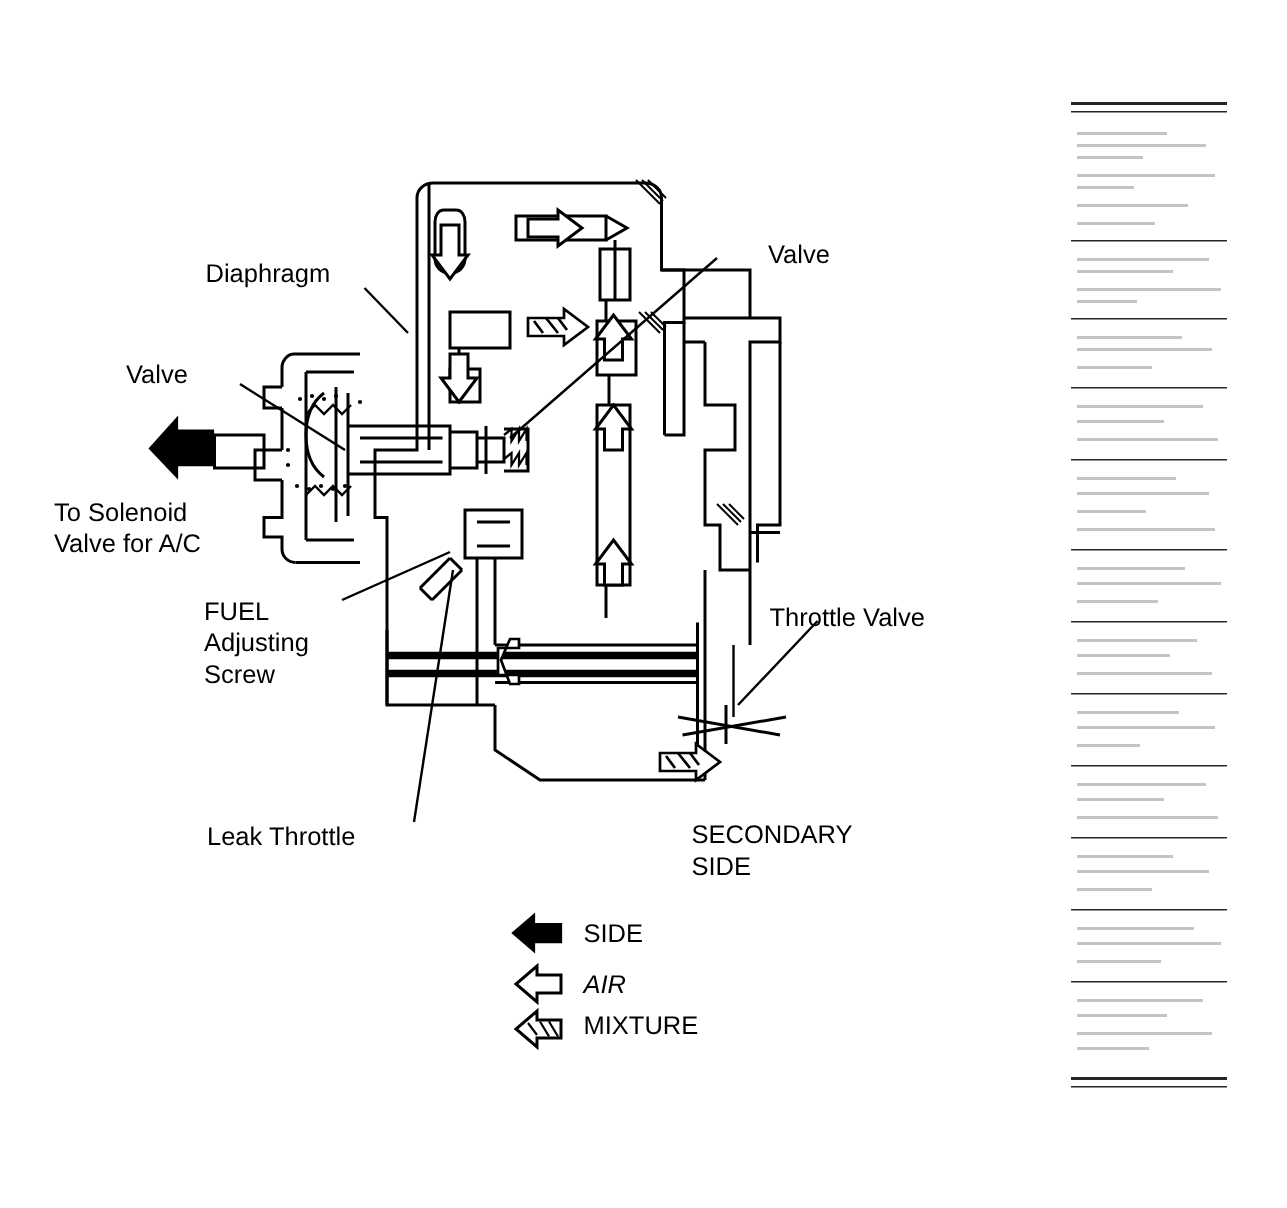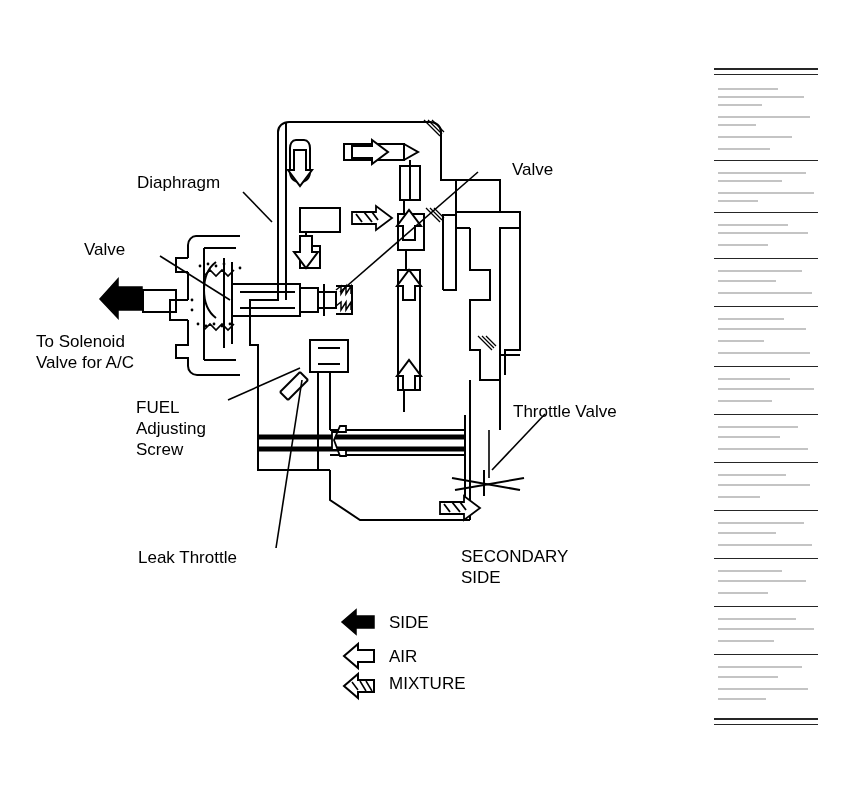--- a/index.html
+++ b/index.html
@@ -247,21 +247,21 @@
       <path d="M374,650 L358,650 L358,644 L344,656 L358,668 L358,662 L374,662 Z"></path>
     </g>
 
     <g fill="#fff" stroke="#000" stroke-width="2">
       <path d="M374,680 L358,680 L358,674 L344,686 L358,698 L358,692 L374,692 Z"></path>
       <path d="M360,681 l6,10 M366,681 l6,10 M352,682 l6,8" stroke-width="1.5"></path>
     </g>
   </svg>
 
   <div class="legend-label" style="left:389px; top:613px;">SIDE</div>
-  <div class="legend-label" style="left:389px; top:647px;">AIR</div>
+  <div class="legend-label" style="left:389px; top:647px;font-style:italic;">AIR</div>
   <div class="legend-label" style="left:389px; top:674px;">MIXTURE</div>
 
   <div class="text-block" style="left:714px; top:68px; width:104px; height:660px;">
     <div class="tline" style="left:0px; top:0px; width:104px; height:2px;"></div>
     <div class="tline" style="left:0px; top:6px; width:104px; height:1px;"></div>
     <div class="tfaint" style="left:4px; top:20px; width:60px; height:2px;"></div>
     <div class="tfaint" style="left:4px; top:28px; width:86px; height:2px;"></div>
     <div class="tfaint" style="left:4px; top:36px; width:44px; height:2px;"></div>
     <div class="tfaint" style="left:4px; top:48px; width:92px; height:2px;"></div>
     <div class="tfaint" style="left:4px; top:56px; width:38px; height:2px;"></div>

